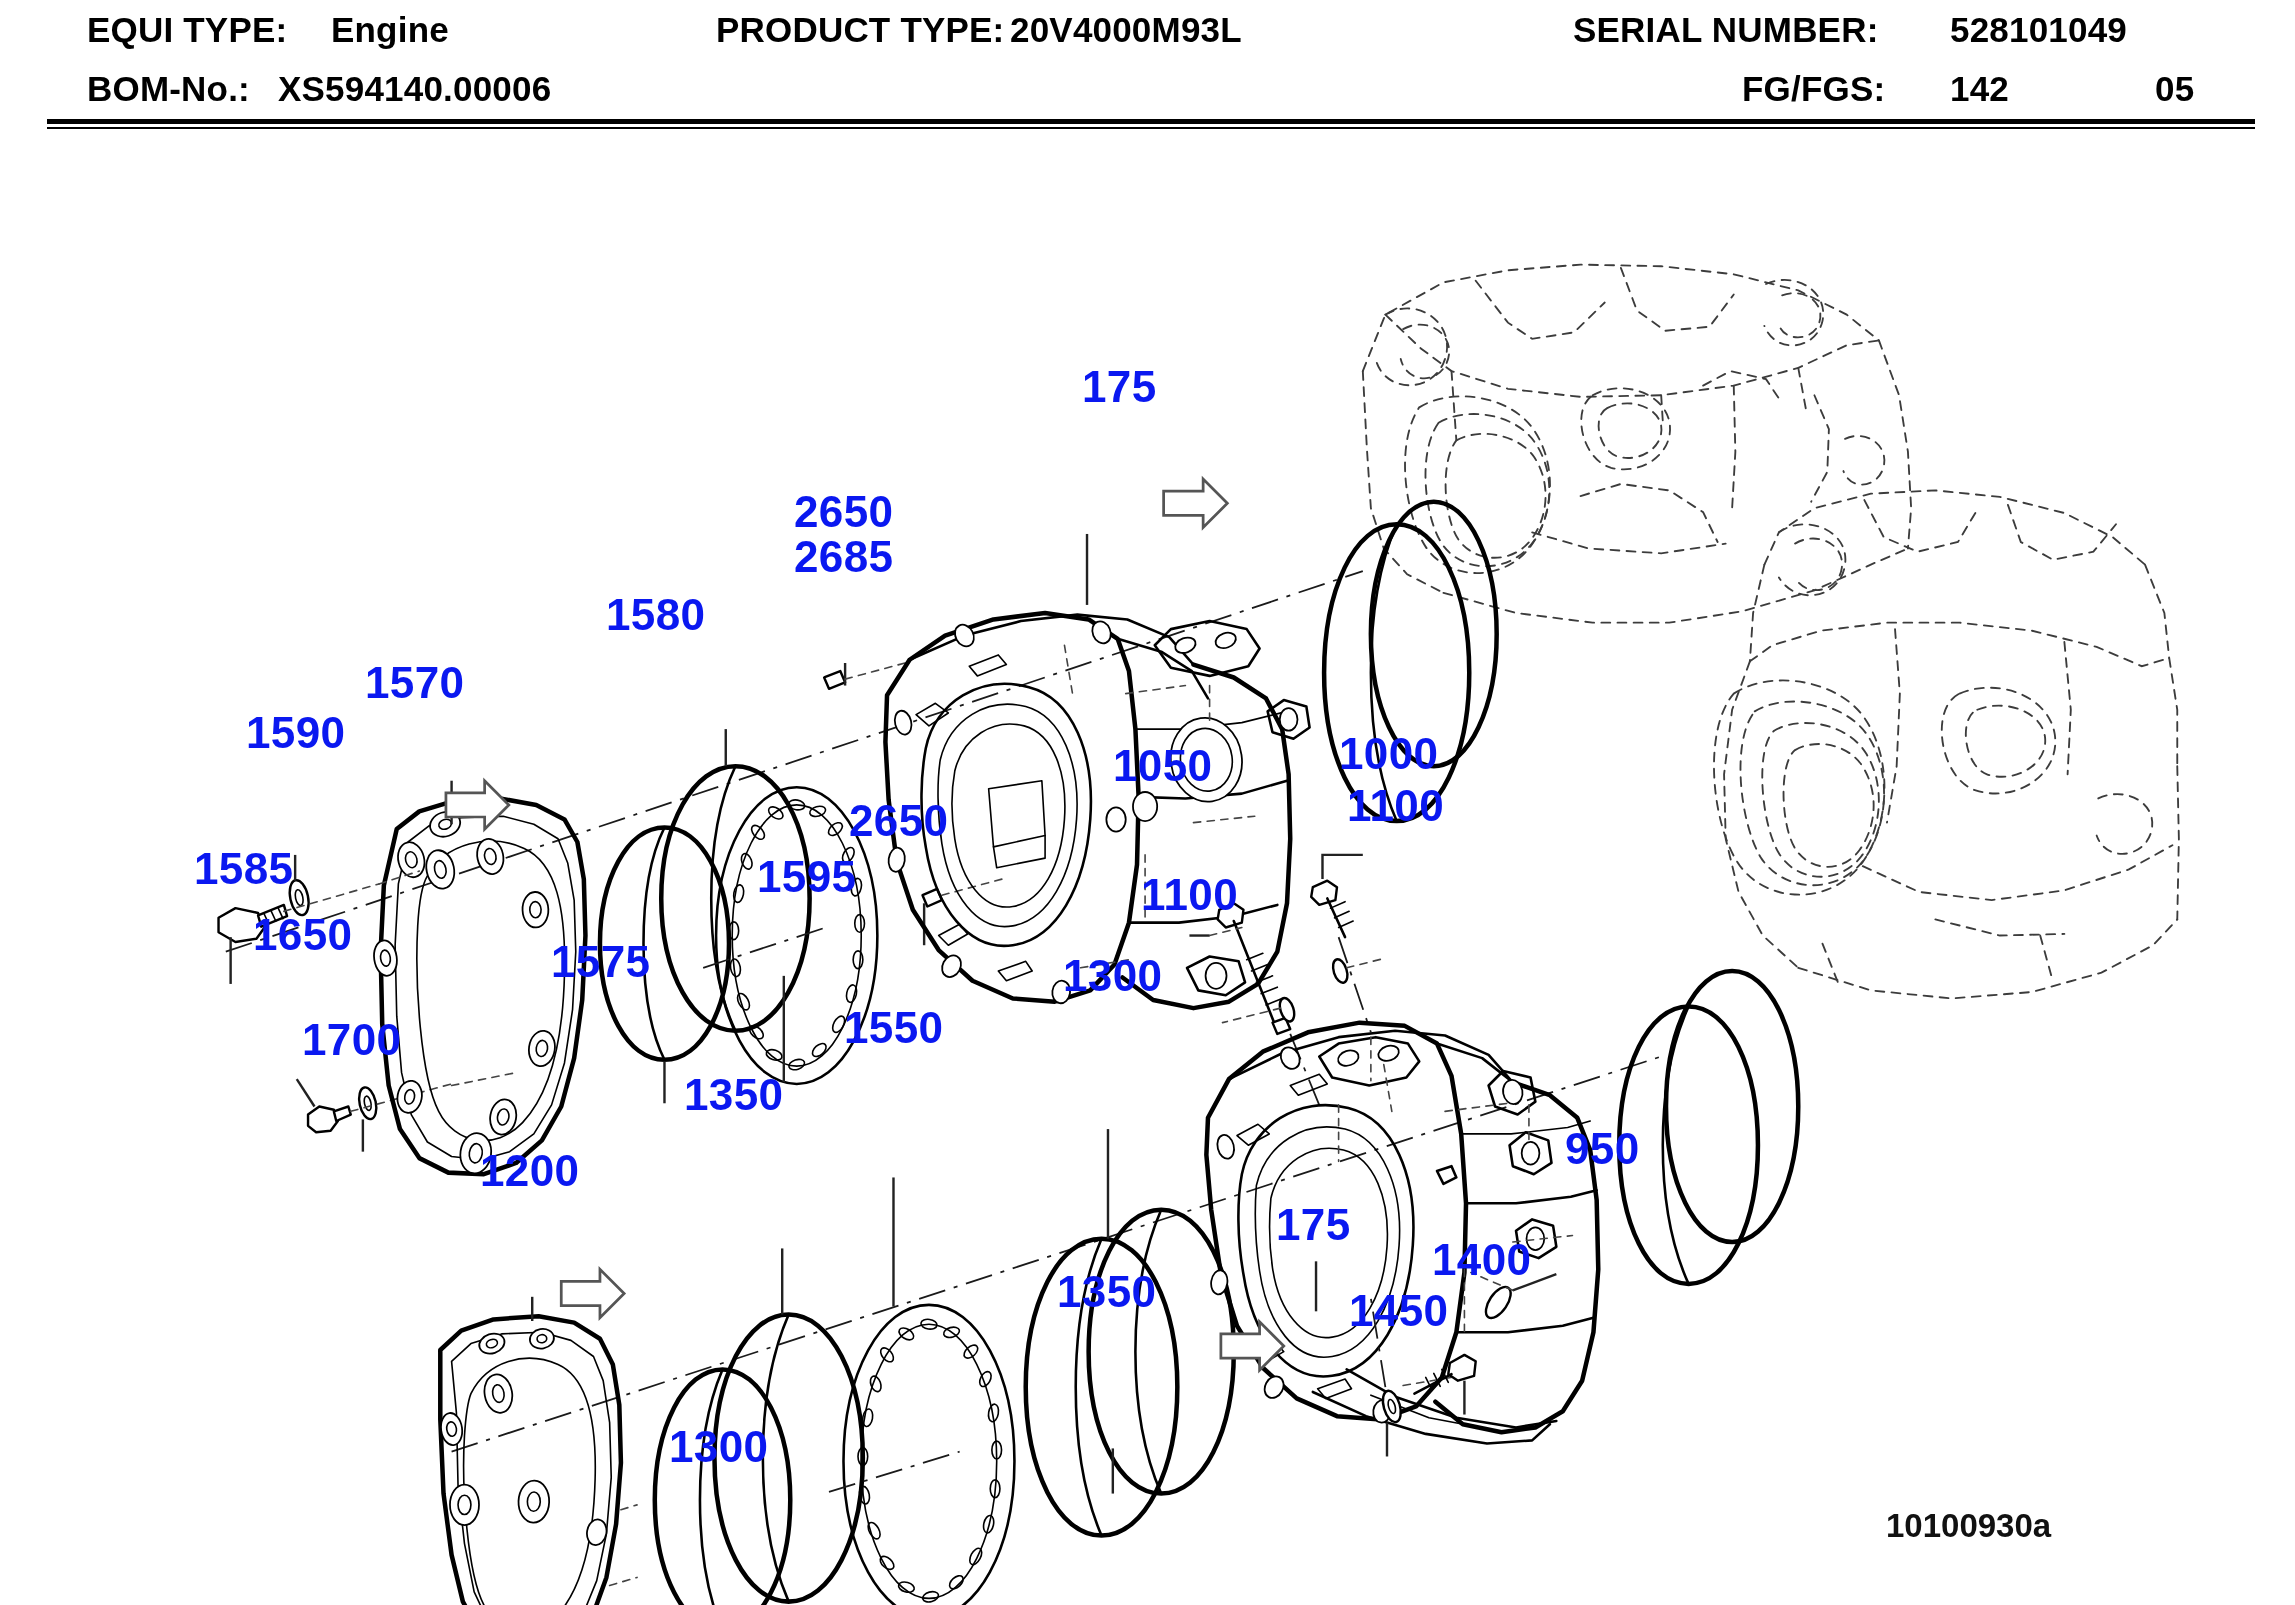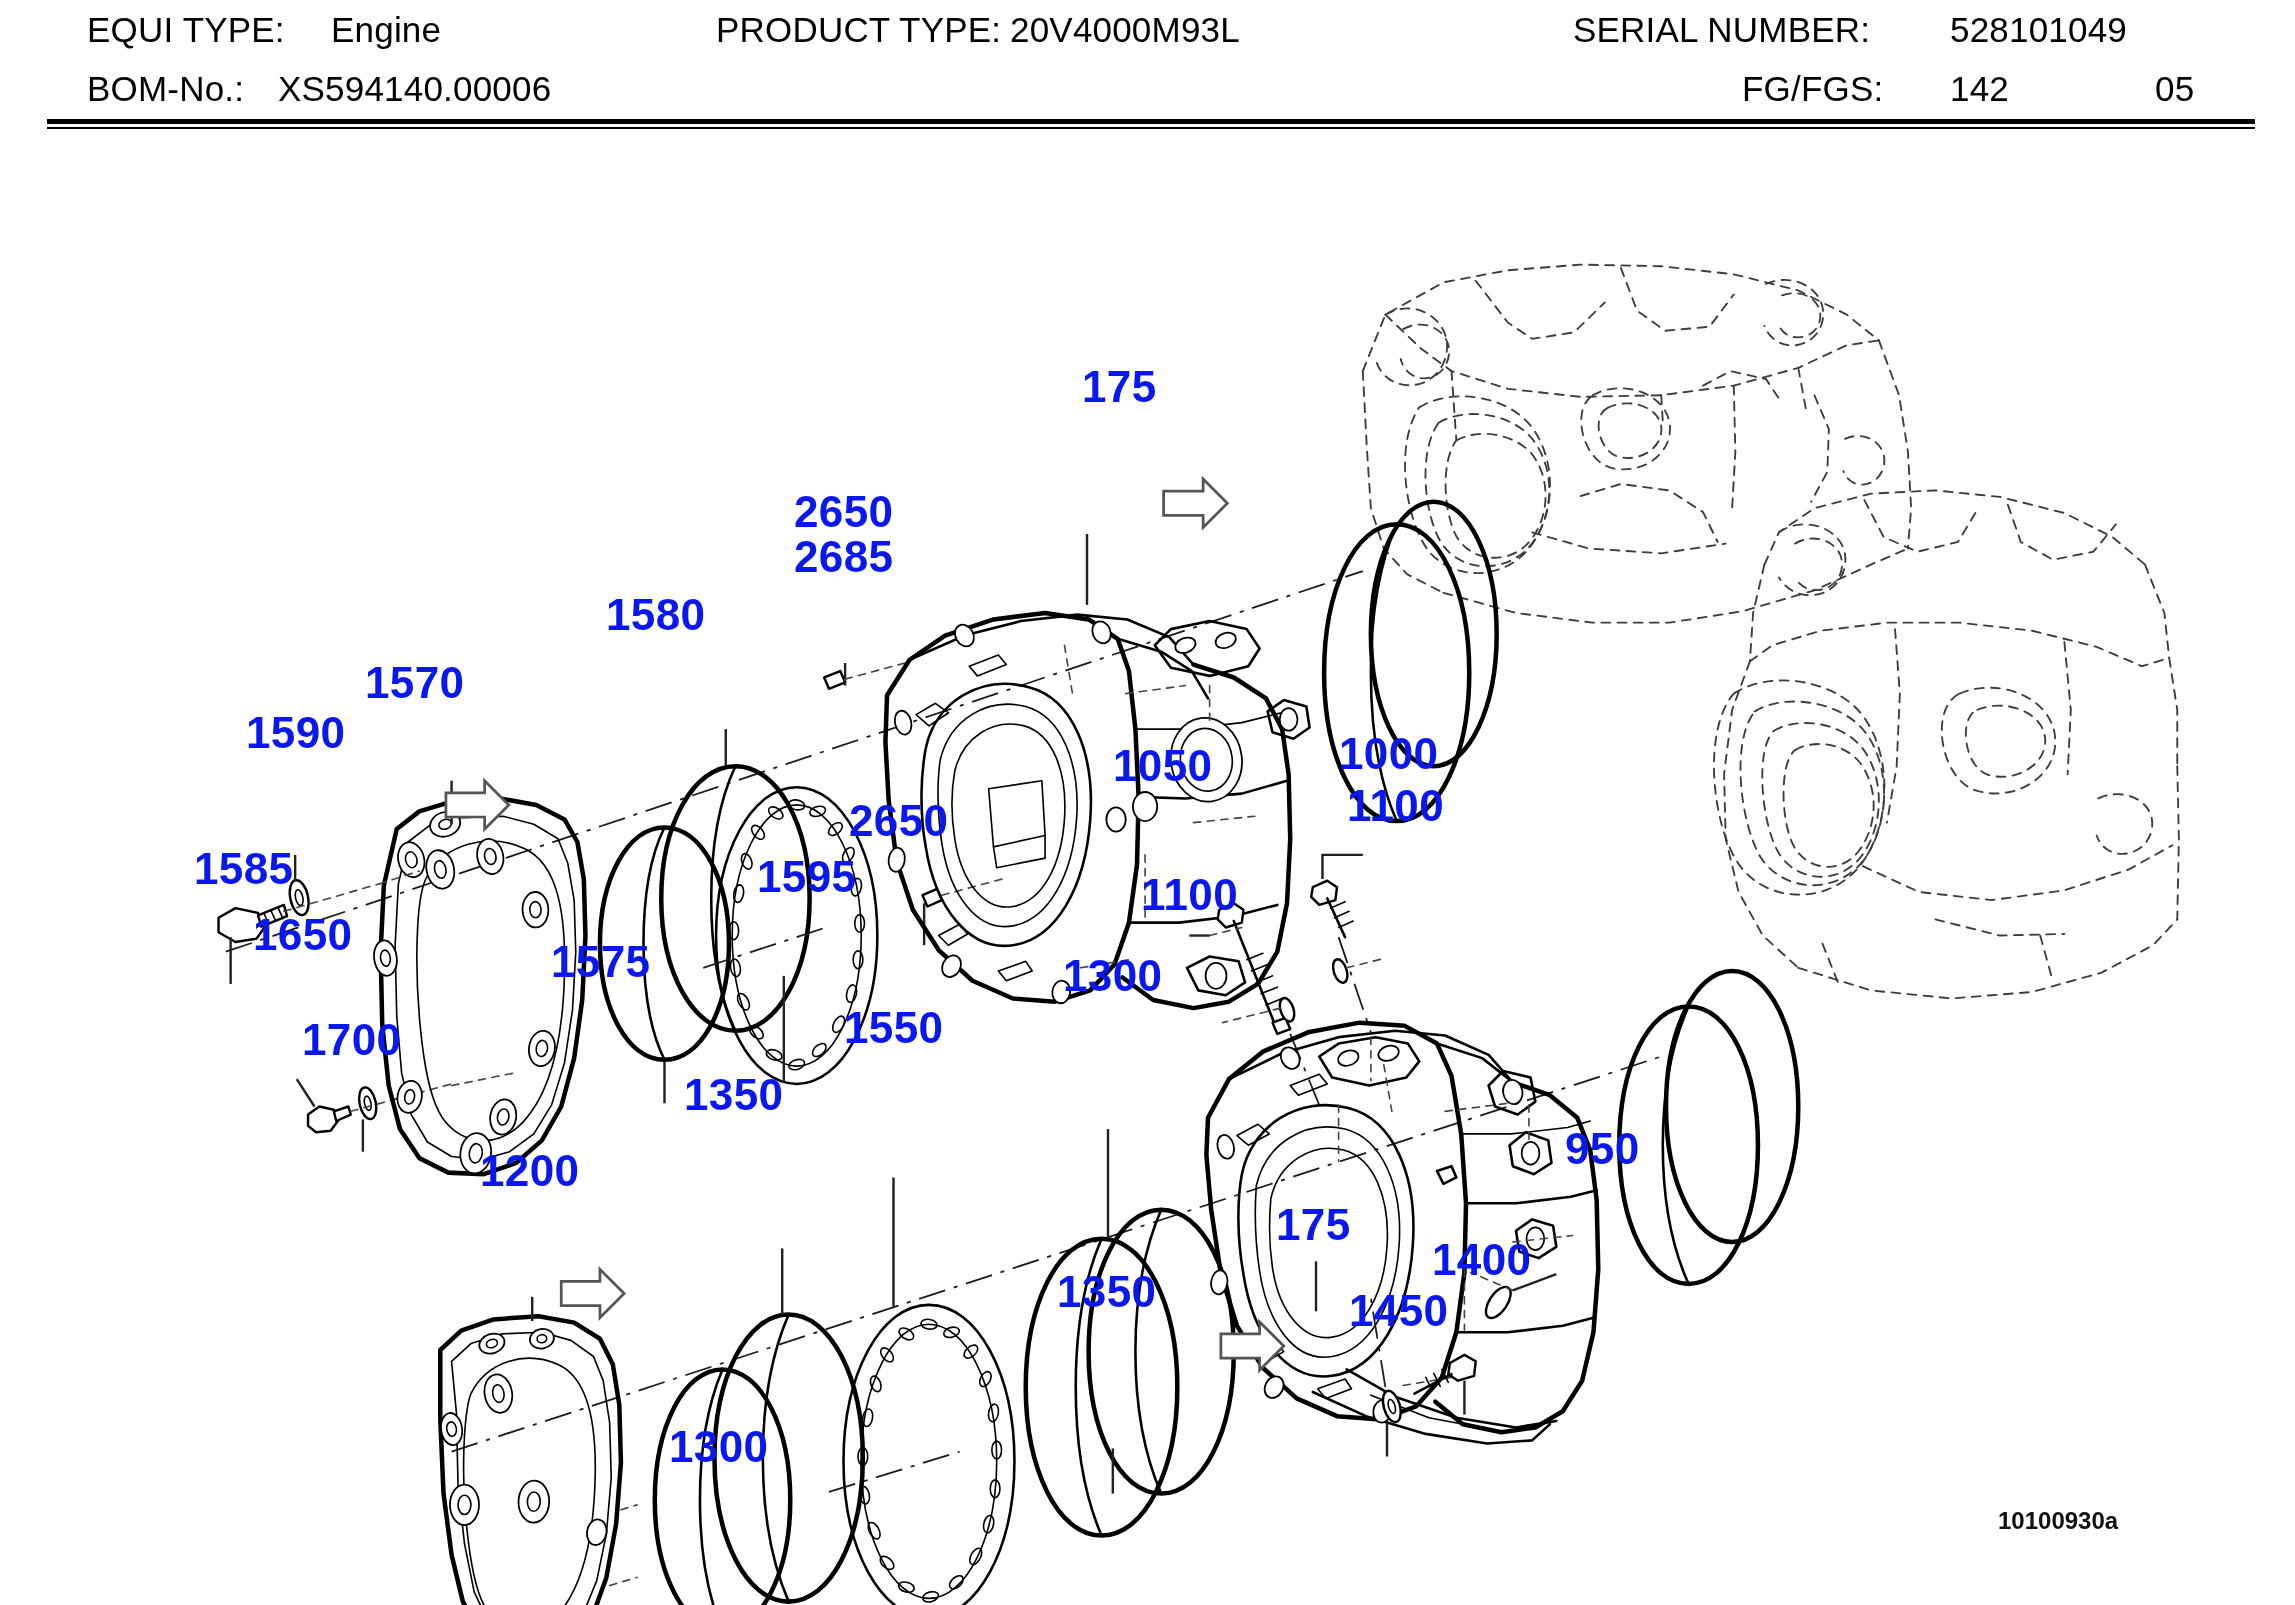--- a/index.html
+++ b/index.html
@@ -19,21 +19,21 @@
   
   #header {
     position: absolute;
     left: 0; top: 0;
     width: 2295px;
     height: 123px;
   }
   .hdr-text {
     position: absolute;
     font-family: "Liberation Sans", sans-serif;
-    font-weight: normal;
+    font-weight: bold;
     font-size: 35px;
     color: #000000;
     white-space: nowrap;
     letter-spacing: 0.2px;
   }
   .hdr-row1 { top: 9.7px; }
   .hdr-row2 { top: 69px; }
 
   #hdr-rule {
     position: absolute;
@@ -70,25 +70,25 @@
     color: #0a18f0;
     white-space: nowrap;
     line-height: 1.02;
     letter-spacing: 0.4px;
   }
   .lbl.two-line { line-height: 1.02; }
 
   
   #drawing-no {
     position: absolute;
-    left: 1998px;
+    left: 1886px;
     top: 1507px;
     font-family: "Liberation Sans", sans-serif;
     font-weight: bold;
-    font-size: 24px;
+    font-size: 33px;
     color: #111111;
     white-space: nowrap;
   }
 </style>
 </head>
 <body>
 
 <div id="page">
 
   <div id="header">

